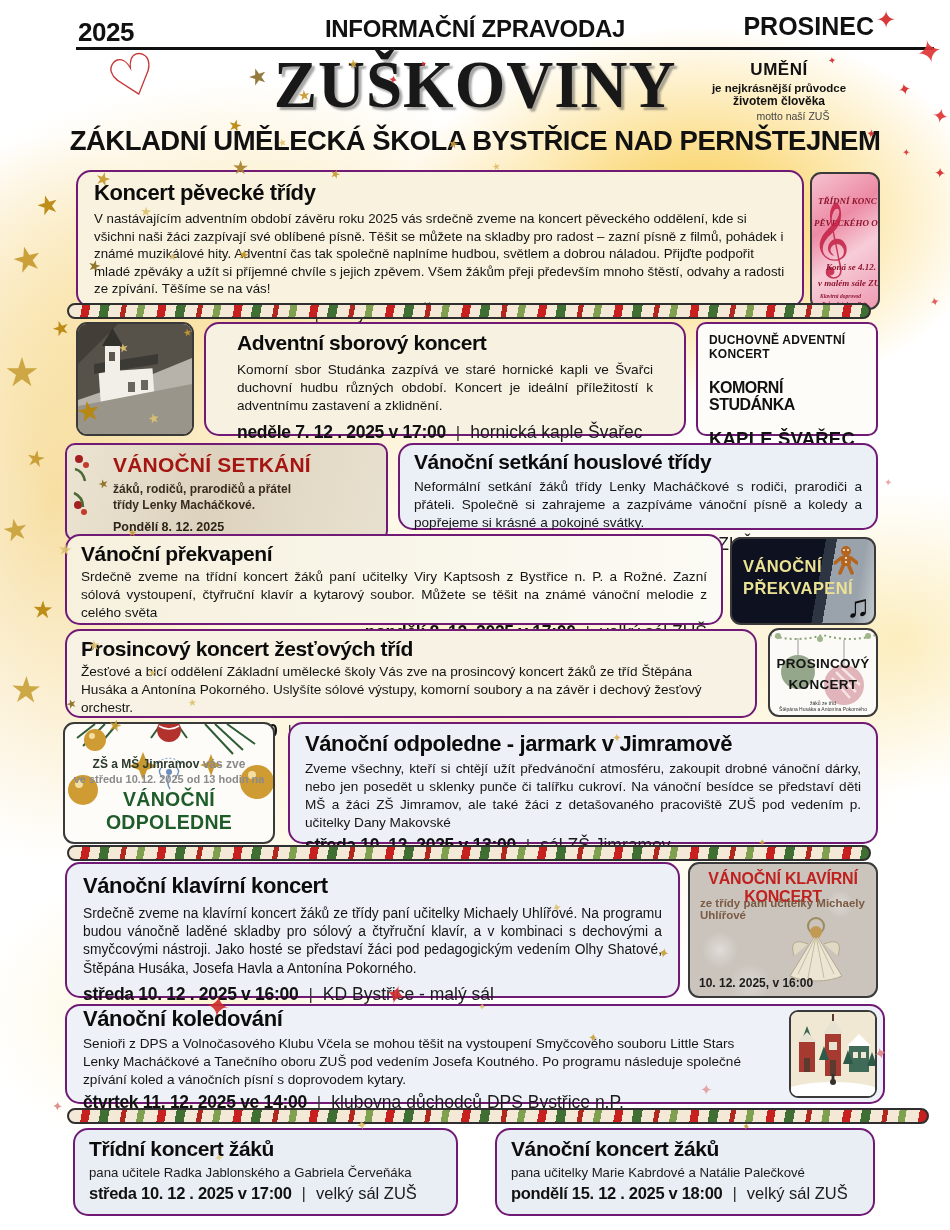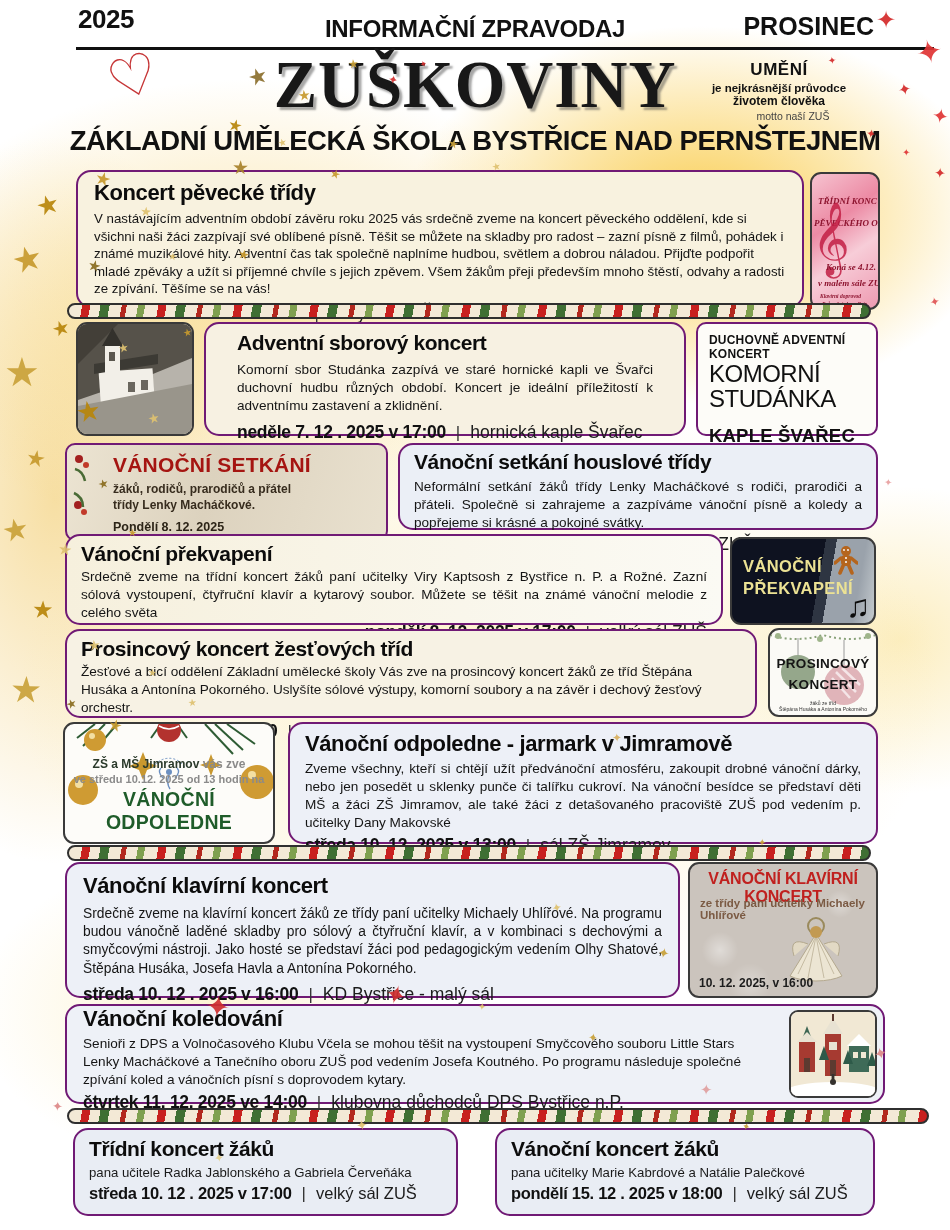--- a/index.html
+++ b/index.html
@@ -11,21 +11,21 @@
       radial-gradient(640px 420px at 480px 690px, rgba(249,221,130,.45), rgba(249,221,130,0) 72%),
       radial-gradient(300px 520px at 55px 500px, rgba(240,196,88,.55), rgba(240,196,88,0) 70%),
       radial-gradient(280px 220px at 900px 640px, rgba(249,221,130,.5), rgba(249,221,130,0) 70%),
       radial-gradient(320px 220px at 200px 1010px, rgba(249,221,130,.35), rgba(249,221,130,0) 70%),
       #ffffff;}
   .decor{position:absolute;inset:0;z-index:3;pointer-events:none;}
   .decor span{position:absolute;line-height:1;display:block;}
   .heart{position:absolute;left:108px;top:44px;font-size:56px;color:#c63637;transform:rotate(-18deg);
          z-index:3;font-weight:400;}
   
-  .hyear{position:absolute;left:78px;top:4px;font-size:26px;font-weight:800;letter-spacing:-.5px;z-index:2;}
+  .hyear{position:absolute;left:78px;top:17px;font-size:26px;font-weight:800;letter-spacing:-.5px;z-index:2;}
   .htitle{position:absolute;left:0;right:0;top:15px;text-align:center;font-size:24px;font-weight:800;letter-spacing:-.3px;z-index:2;}
   .hmonth{position:absolute;right:76px;top:12px;font-size:25px;font-weight:800;z-index:2;}
   .hrule{position:absolute;left:76px;top:47px;width:858px;height:3px;background:#101010;z-index:2;}
   .masthead{position:absolute;left:0;right:0;top:47px;text-align:center;z-index:2;
             font-family:"Liberation Serif",serif;font-weight:700;font-size:65px;letter-spacing:1px;color:#181818;
             text-shadow:3px 3px 2px rgba(60,60,60,.45);transform:scaleY(1.04);}
   .motto{position:absolute;left:700px;top:60px;width:158px;text-align:center;z-index:2;}
   .motto .m1{font-size:17px;font-weight:800;letter-spacing:.5px;}
   .motto .m2{font-size:11.5px;font-weight:700;margin-top:2px;}
   .motto .m3{font-size:12px;font-weight:800;}
@@ -45,21 +45,21 @@
   .candy{position:absolute;height:12px;border:2px solid #2f2f2f;border-radius:8px;z-index:2;box-sizing:content-box;
     background:repeating-linear-gradient(100deg,#f3e9d6 0 13px,#c8201f 13px 21px,#f3e9d6 21px 31px,#3f6f33 31px 40px,
                #f3e9d6 40px 52px,#b3281e 52px 57px,#f3e9d6 57px 68px,#7fa04f 68px 75px);}
   
   .pinkposter{background:linear-gradient(145deg,#f6c3d0 0%,#ec8aa4 35%,#f7cdd8 60%,#ee9ab1 100%);
       font-family:"Liberation Serif",serif;font-style:italic;color:#8e1530;overflow:hidden;}
   .pinkposter .pl{position:absolute;white-space:nowrap;font-weight:700;}
   .pinkposter .clef{position:absolute;left:0px;top:28px;font-size:64px;color:#c21f45;font-style:normal;opacity:.85;}
   .stud{background:#fdfcf8;padding:9px 11px;}
   .stud .k{font-size:12px;font-weight:800;letter-spacing:.2px;}
-  .stud .t{font-size:24px;font-weight:400;letter-spacing:-.5px;line-height:1.05;margin-top:0;}
+  .stud .t{font-size:16px;font-weight:700;letter-spacing:-.5px;line-height:1.05;margin-top:19px;}
   .stud .s{font-size:18.5px;font-weight:800;margin-top:14px;letter-spacing:.2px;}
   .setkani{background:linear-gradient(105deg,#ece4d2,#dcd2be 45%,#e9e1cf);padding:8px 12px 6px 46px;}
   .setkani .t{font-size:21px;font-weight:800;color:#a51511;letter-spacing:.2px;}
   .setkani .l{font-size:12px;font-weight:700;color:#372c1e;line-height:1.3;}
   .setkani .dd{font-size:12.5px;font-weight:800;color:#2c2417;line-height:1.35;}
   .prek{background:linear-gradient(100deg,#0e1220 60%,#2e3542 60% 67%,#9aa2ab 67% 86%,#c4cace 100%);}
   .prek .l{position:absolute;left:11px;font-size:16.5px;font-weight:800;color:#ece294;letter-spacing:.4px;}
   .prek .note{position:absolute;right:4px;bottom:-2px;font-size:32px;color:#0c0c0c;}
   .pros{background:#fbfaf6;}
   .pros .t{position:absolute;width:100%;text-align:center;font-size:13.5px;font-weight:800;letter-spacing:.3px;color:#151515;}

